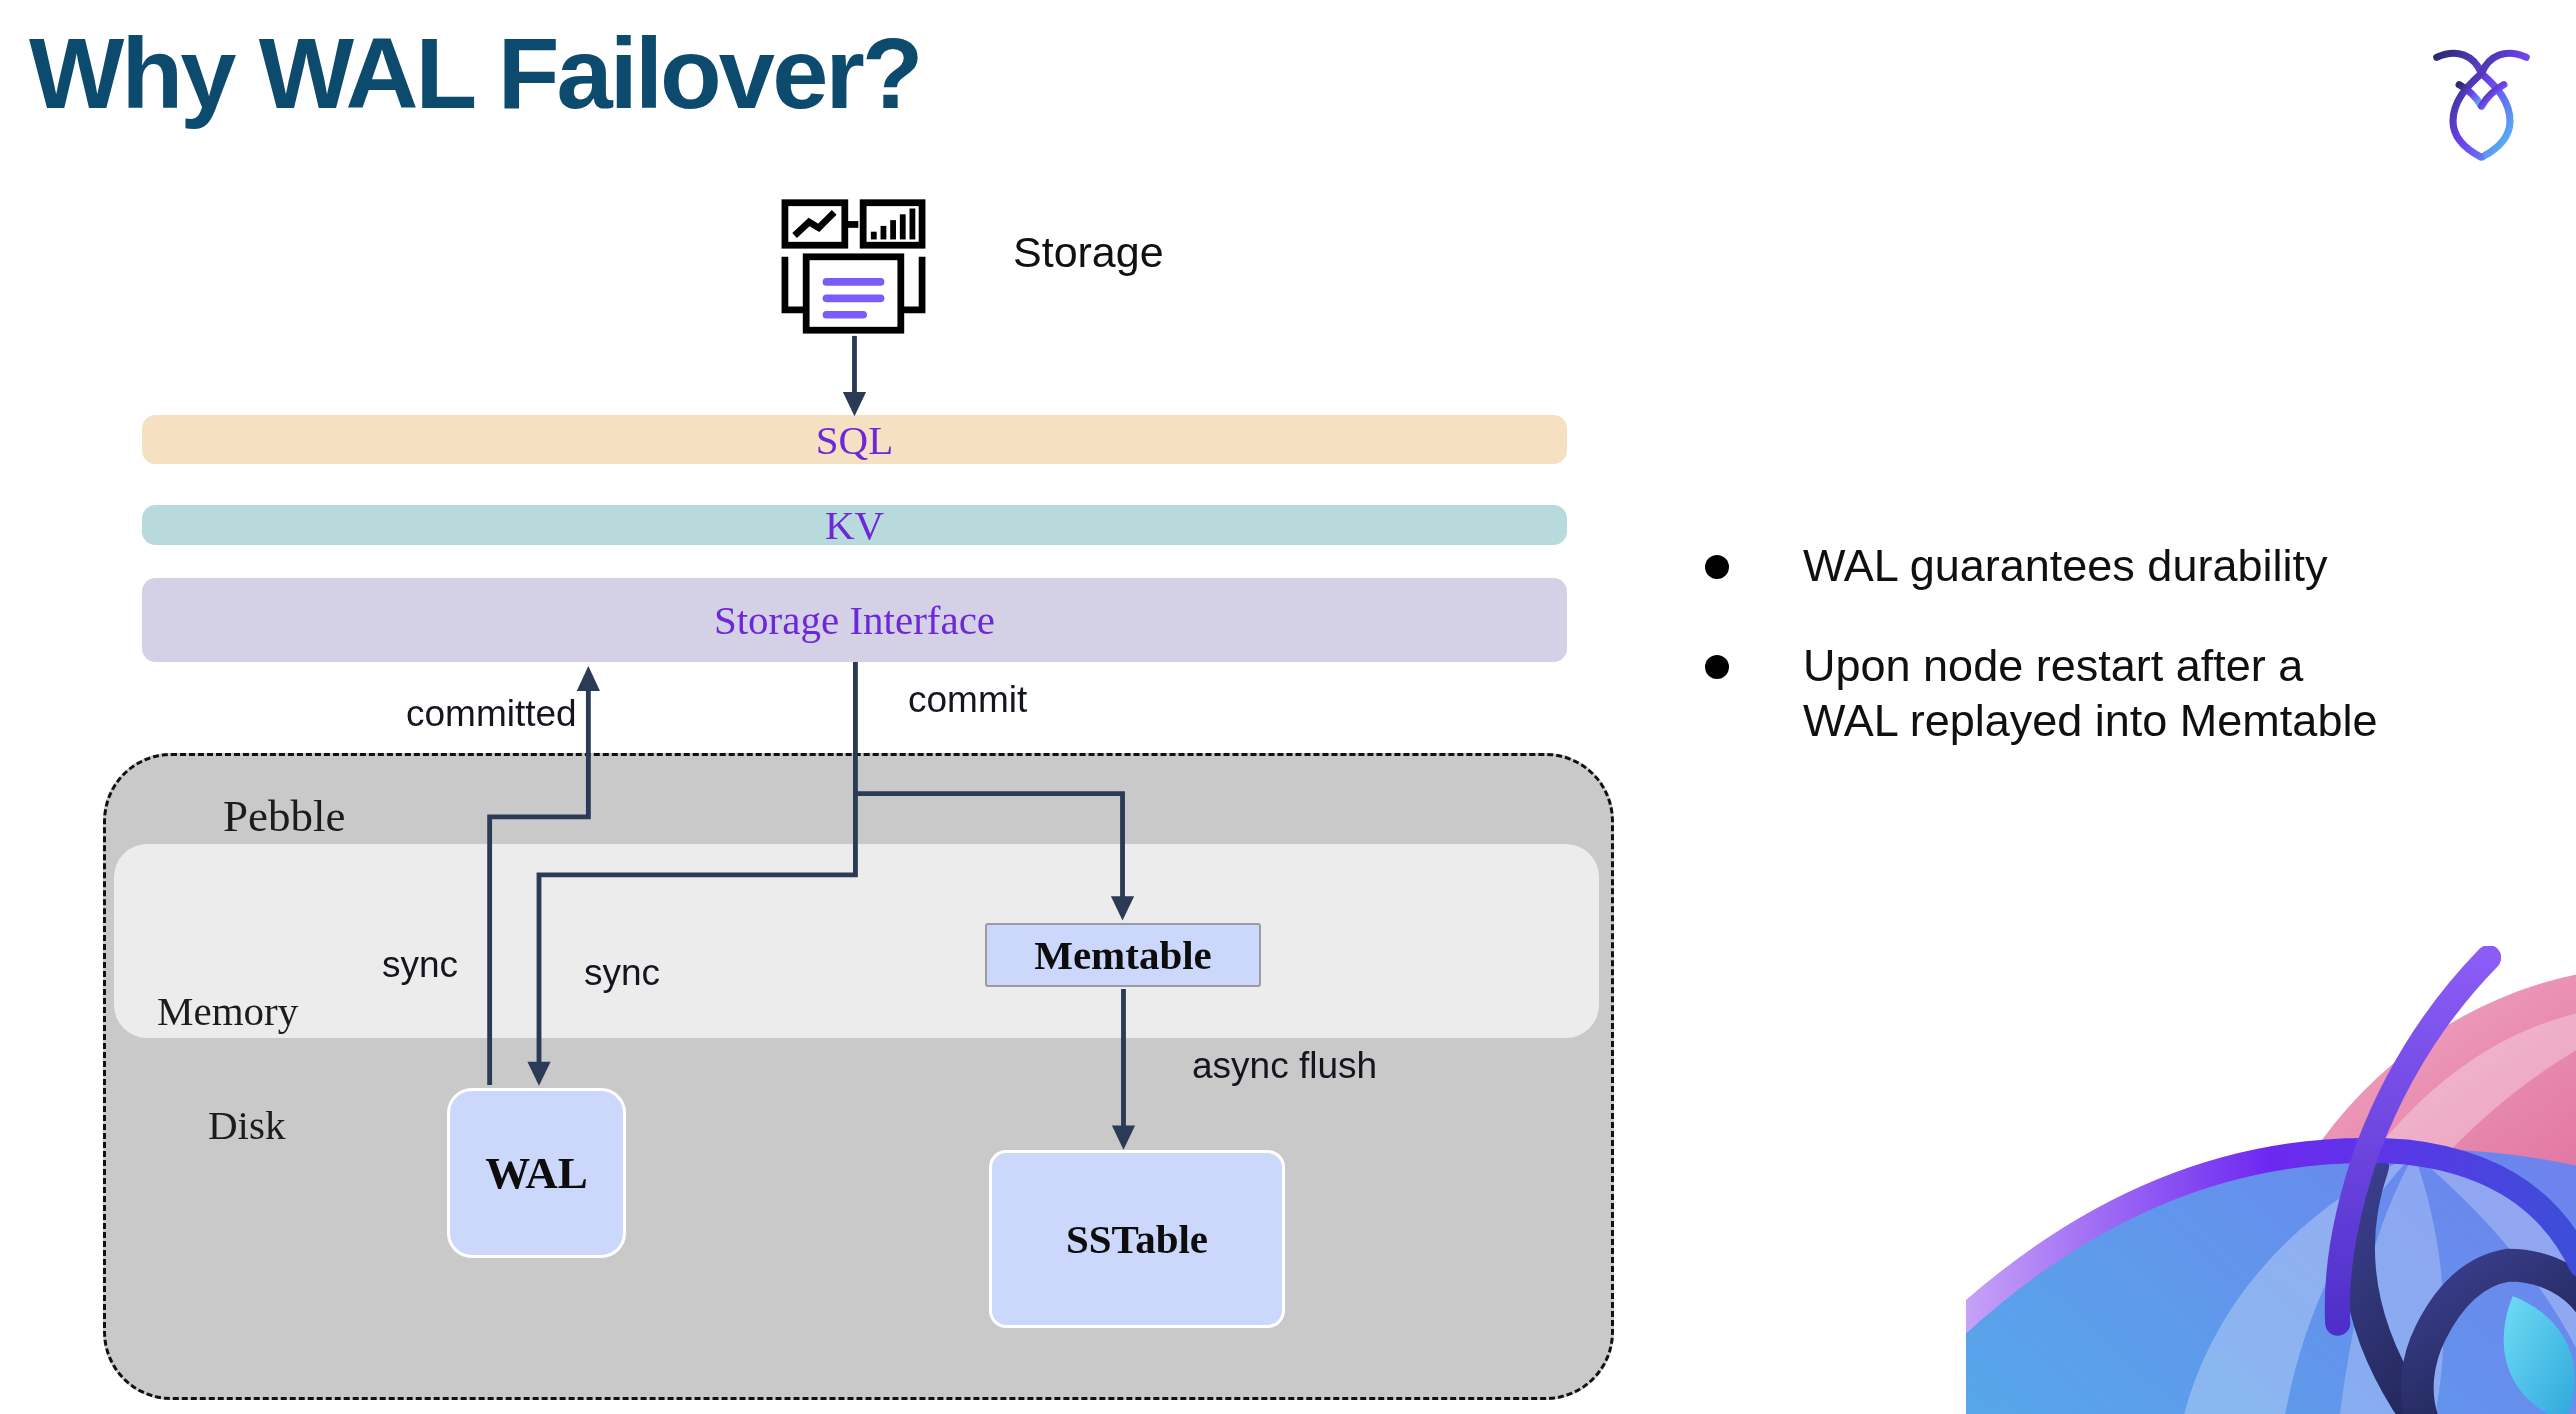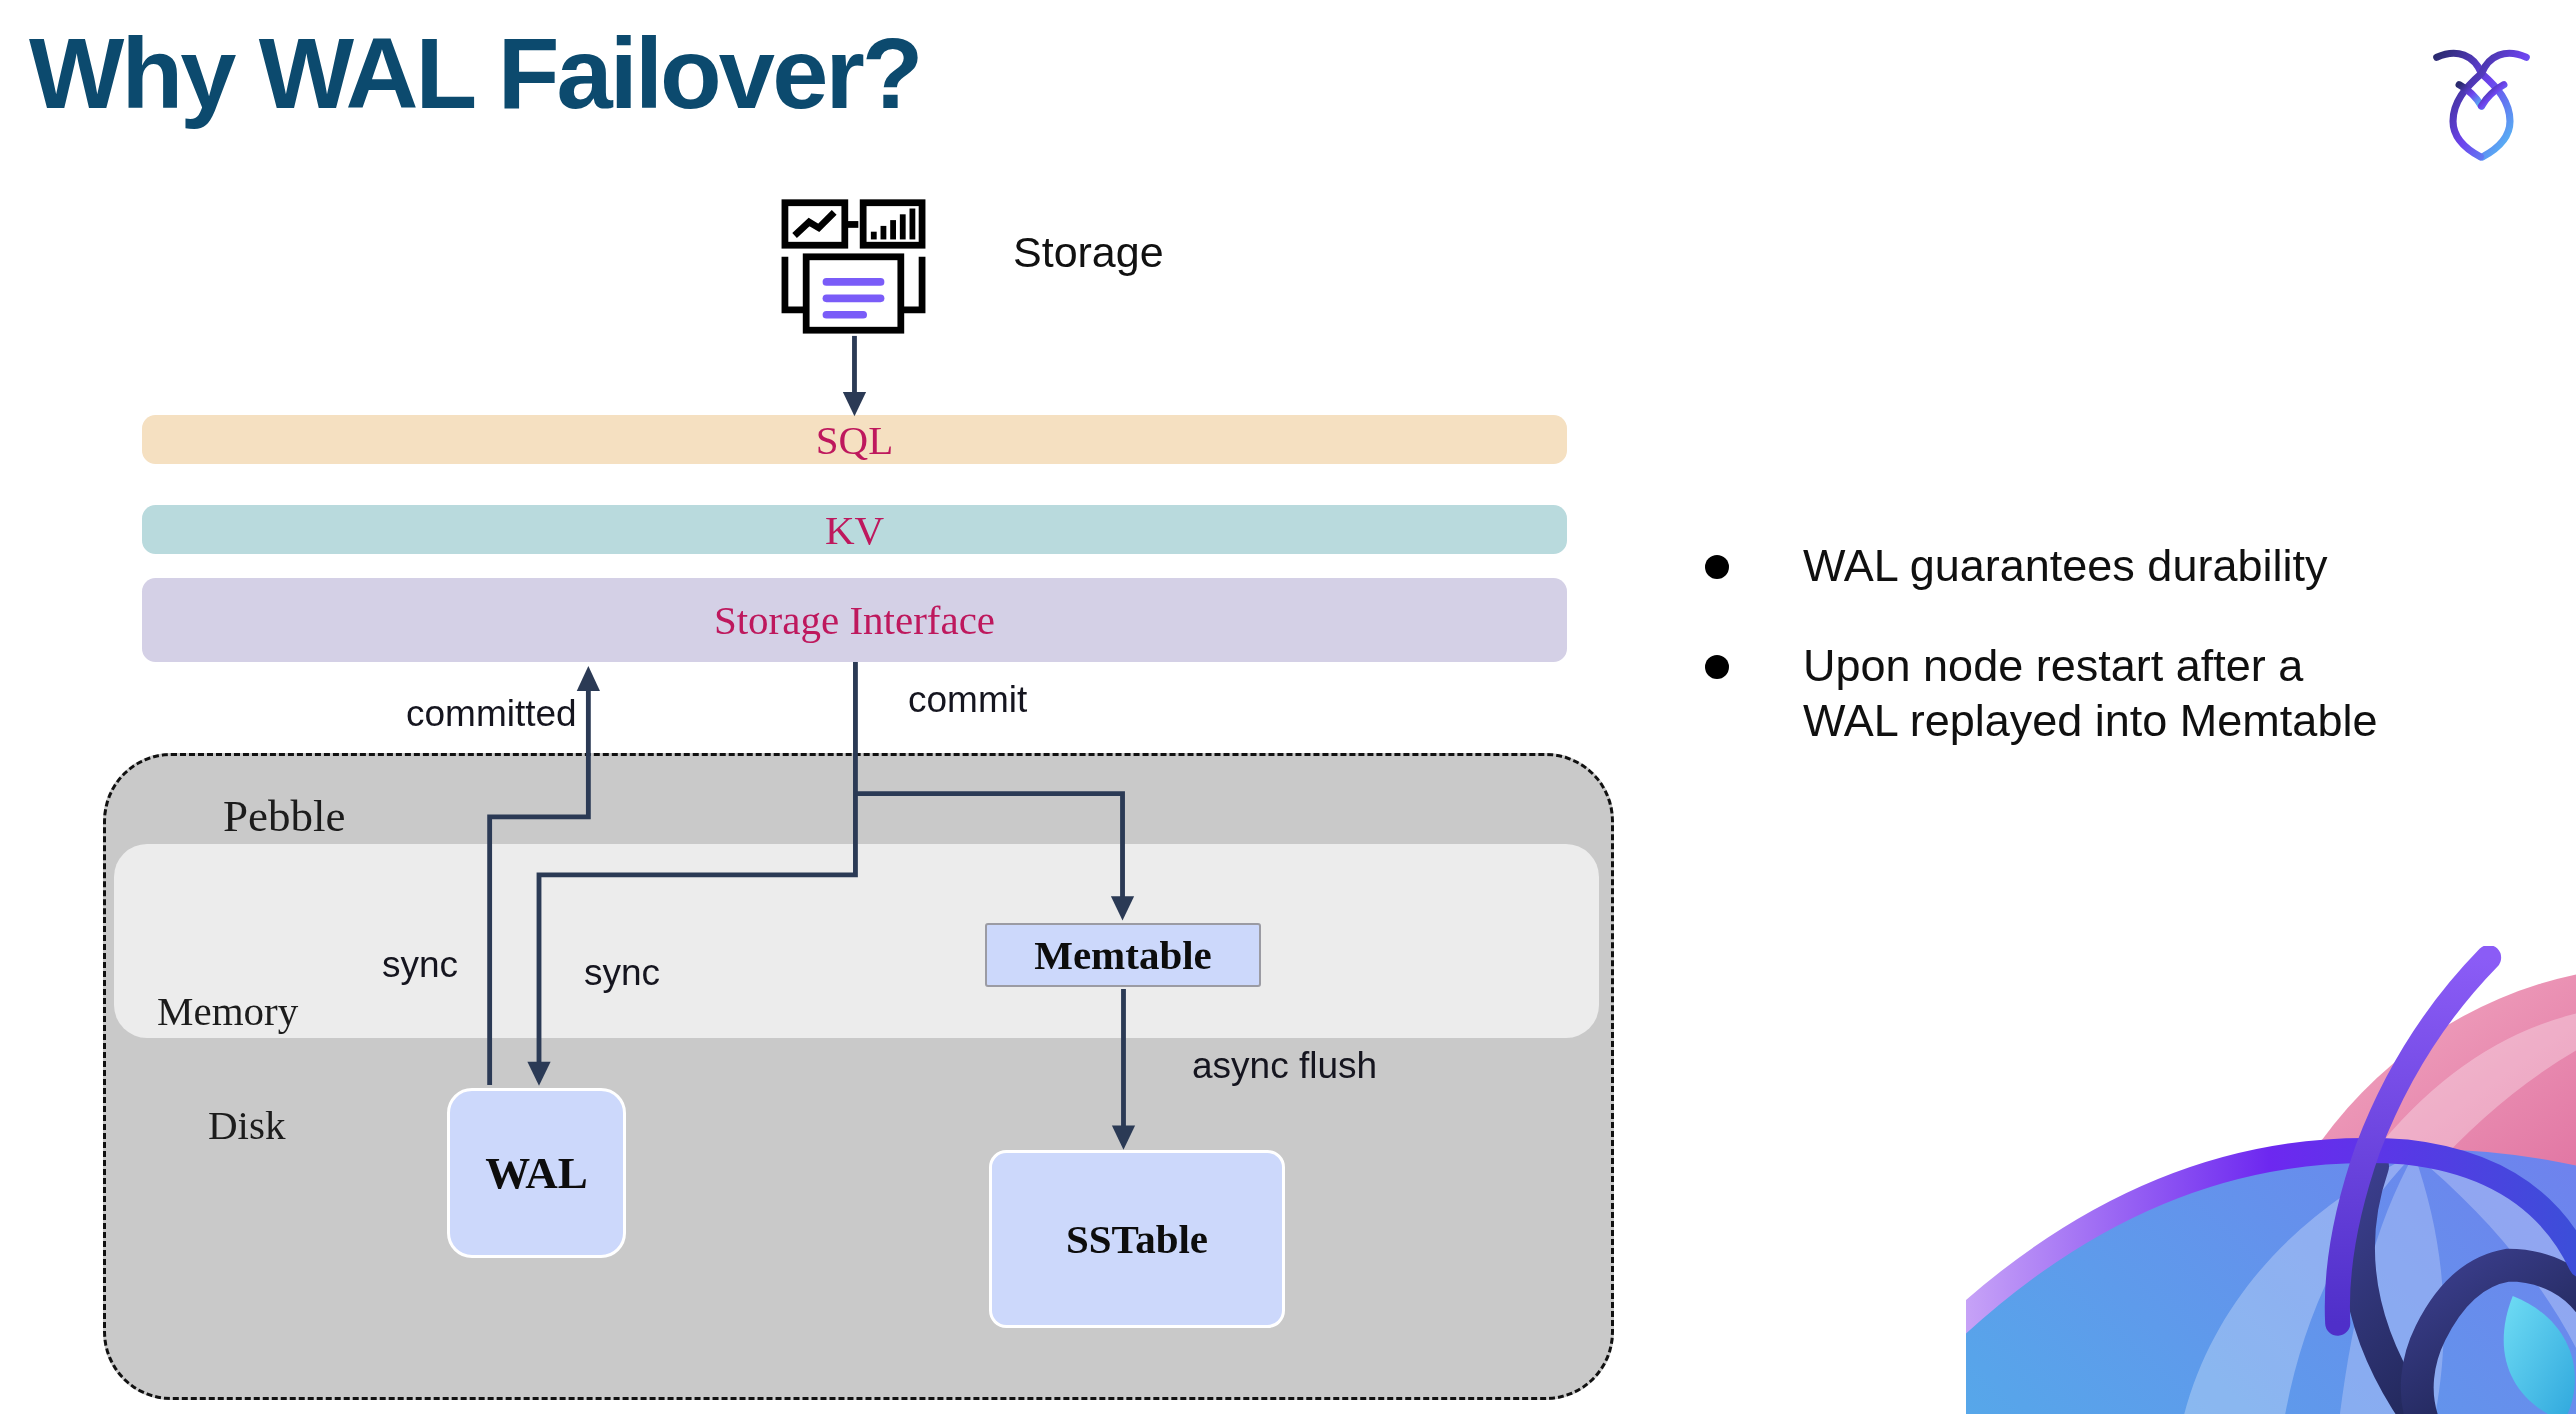--- a/index.html
+++ b/index.html
@@ -15,24 +15,24 @@
   }
   
   .logo{left:2429px;top:43px;width:105px;height:118px;}
   
   .client-icon{left:780px;top:195px;width:147px;height:141px;}
   .client-label{left:1013px;top:228px;font-size:43px;color:#111;}
   
   .layer{
     left:142px;width:1425px;border-radius:13.5px;
     display:flex;align-items:center;justify-content:center;
-    font-family:"Liberation Serif",serif;font-size:41px;color:#be185d;
+    font-family:"Liberation Serif",serif;font-size:41px;color:#6d28d9;
   }
   .layer-sql{top:415px;height:49px;background:#f5e0c1;}
-  .layer-kv{top:505px;height:49px;background:#b9dadd;}
+  .layer-kv{top:505px;height:40px;background:#b9dadd;}
   .layer-storage{top:578px;height:84px;background:#d4d0e6;}
   
   .pebble{
     left:103px;top:753px;width:1511px;height:647px;background:#c9c9c9;
     border:3.9px dashed #111;border-radius:68px;box-sizing:border-box;
   }
   .memory-band{
     left:114px;top:844px;width:1485px;height:194px;background:#ececec;border-radius:33px;
   }
   .zone-label{font-family:"Liberation Serif",serif;color:#1c1c1c;}

